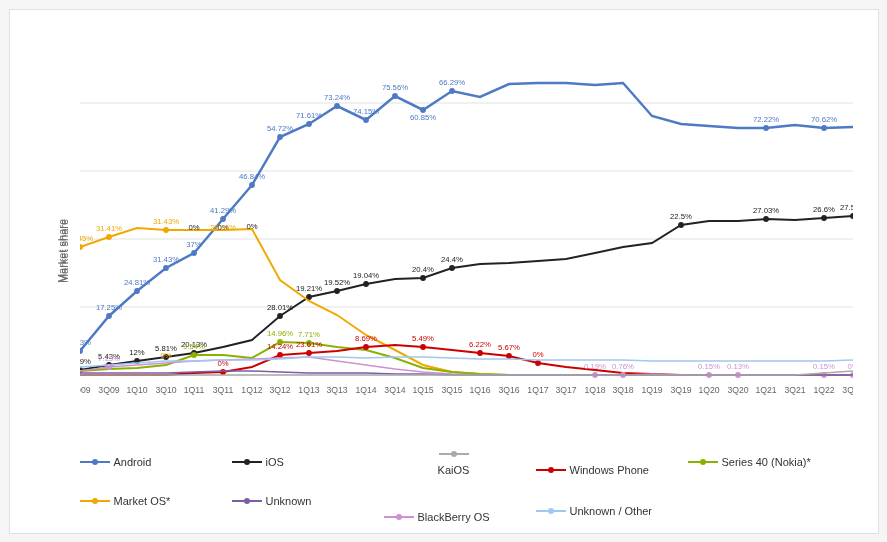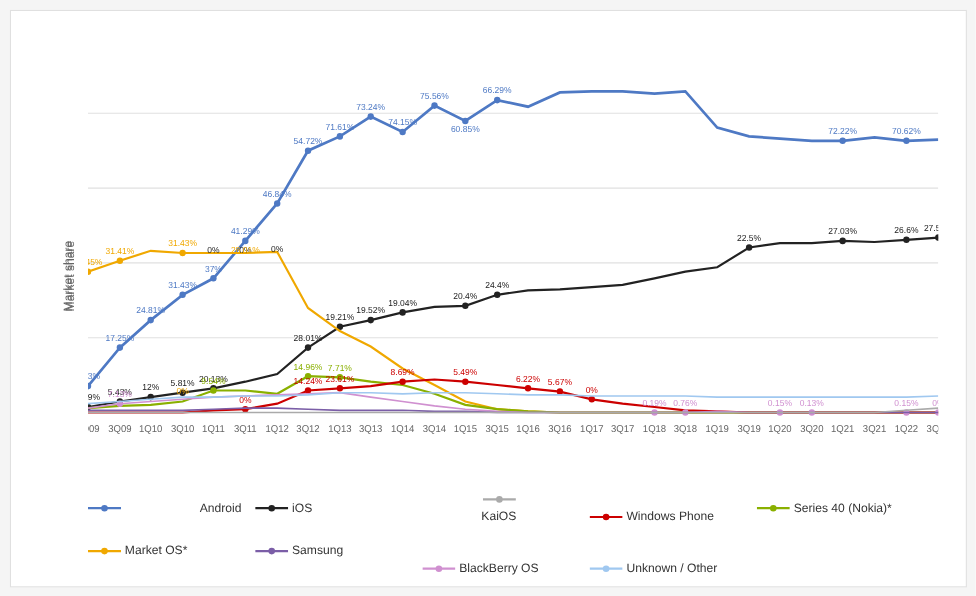--- a/index.html
+++ b/index.html
@@ -460,21 +460,21 @@
       <text x="118" y="195" font-size="8" fill="#222" text-anchor="middle">0%</text>
       <text x="148" y="195" font-size="8" fill="#222" text-anchor="middle">0%</text>
       <text x="178" y="194" font-size="8" fill="#222" text-anchor="middle">0%</text>
       <text x="89" y="323" font-size="8" fill="#f0a800" text-anchor="middle">0%</text>
       <text x="148" y="195" font-size="8" fill="#f0a800" text-anchor="middle">28.01%</text>
 
     </svg>
 
     <div style="position:absolute;bottom:0;left:50px;width:calc(100%-55px);display:flex;flex-wrap:wrap;gap:3px 12px;font-size:11px;color:#333;">
 
-      <div style="display:flex;align-items:center;gap:4px;min-width:140px;justify-content:space-between;">
+      <div style="display:flex;align-items:center;gap:4px;min-width:140px;">
         <svg width="30" height="12" style="flex-shrink:0;">
           <line x1="0" y1="6" x2="30" y2="6" stroke="#4e79c4" stroke-width="2"></line>
           <circle cx="15" cy="6" r="3" fill="#4e79c4"></circle>
         </svg>
         <span>Android</span>
       </div>
 
       <div style="display:flex;align-items:center;gap:4px;min-width:140px;">
         <svg width="30" height="12" style="flex-shrink:0;">
           <line x1="0" y1="6" x2="30" y2="6" stroke="#222" stroke-width="2"></line>
@@ -513,32 +513,32 @@
           <circle cx="15" cy="6" r="3" fill="#f0a800"></circle>
         </svg>
         <span>Market OS*</span>
       </div>
 
       <div style="display:flex;align-items:center;gap:4px;min-width:140px;">
         <svg width="30" height="12" style="flex-shrink:0;">
           <line x1="0" y1="6" x2="30" y2="6" stroke="#7B5EA7" stroke-width="2"></line>
           <circle cx="15" cy="6" r="3" fill="#7B5EA7"></circle>
         </svg>
-        <span>Samsung</span>
+        <span>Unknown</span>
       </div>
 
       <div style="display:flex;align-items:center;gap:4px;min-width:140px;margin-top:32px;">
         <svg width="30" height="12" style="flex-shrink:0;">
           <line x1="0" y1="6" x2="30" y2="6" stroke="#d090d0" stroke-width="2"></line>
           <circle cx="15" cy="6" r="3" fill="#d090d0"></circle>
         </svg>
         <span>BlackBerry OS</span>
       </div>
 
-      <div style="display:flex;align-items:flex-end;gap:4px;min-width:140px;margin-top:20px;">
+      <div style="display:flex;align-items:center;gap:4px;min-width:140px;margin-top:20px;">
         <svg width="30" height="12" style="flex-shrink:0;">
           <line x1="0" y1="6" x2="30" y2="6" stroke="#a0c8f0" stroke-width="2"></line>
           <circle cx="15" cy="6" r="3" fill="#a0c8f0"></circle>
         </svg>
         <span>Unknown / Other</span>
       </div>
 
     </div>
 
     <div style="position:absolute;left:2px;top:45%;transform:translateY(-50%) rotate(-90deg);font-size:11px;color:#666;white-space:nowrap;">

